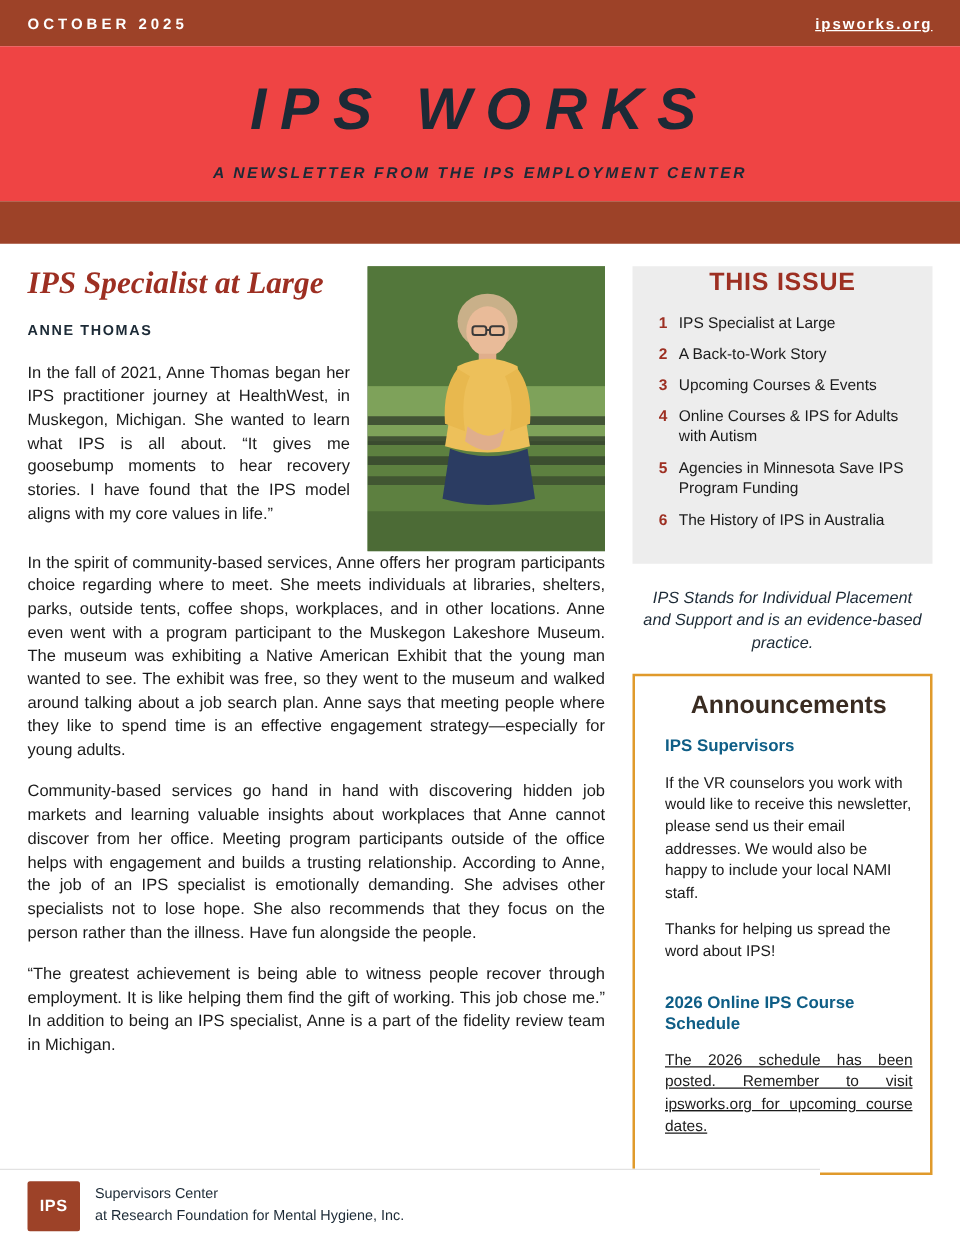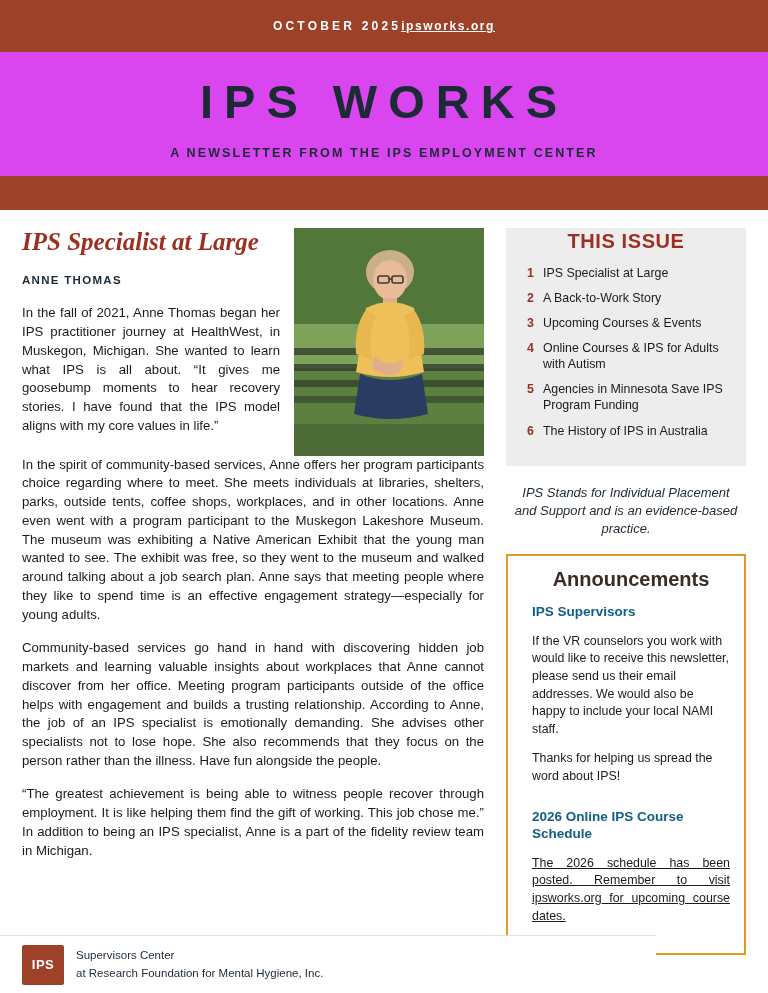--- a/index.html
+++ b/index.html
@@ -11,47 +11,48 @@
     height: 993px;
     background: #ffffff;
     font-family: "Liberation Sans", sans-serif;
     color: #222222;
     overflow: hidden;
     position: relative;
   }
 
   
   .topbar {
-    height: 52px;
+    height: 37px;
     background: #9d4228;
     display: flex;
     align-items: center;
-    justify-content: center;
+    justify-content: space-between;
     padding: 17px 22px;
     box-sizing: border-box;
   }
   .topbar-date {
     color: #ffffff;
     font-size: 12px;
     font-weight: bold;
     letter-spacing: 3.2px;
   }
   .topbar-site {
     color: #ffffff;
     font-size: 12px;
     font-weight: bold;
     letter-spacing: 1.6px;
     text-decoration: underline;
   }
 
   .masthead {
-    background: #d946ef;
+    background: #ef4444;
     padding-top: 24px;
     padding-bottom: 16px;
     text-align: center;
+    font-style: italic;
   }
   .masthead-title {
     font-family: "Liberation Sans", sans-serif;
     font-size: 47px;
     font-weight: bold;
     letter-spacing: 11px;
     color: #1c2a36;
     line-height: 1.1;
   }
   .masthead-sub {

